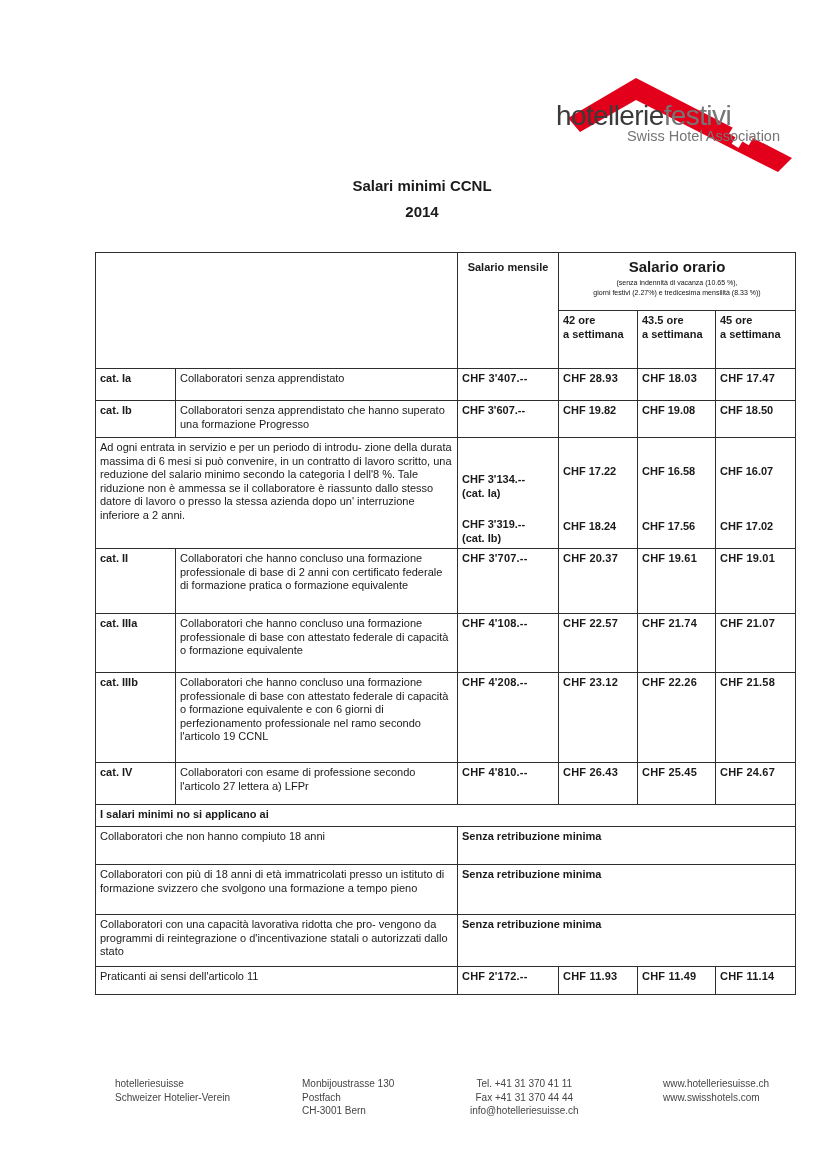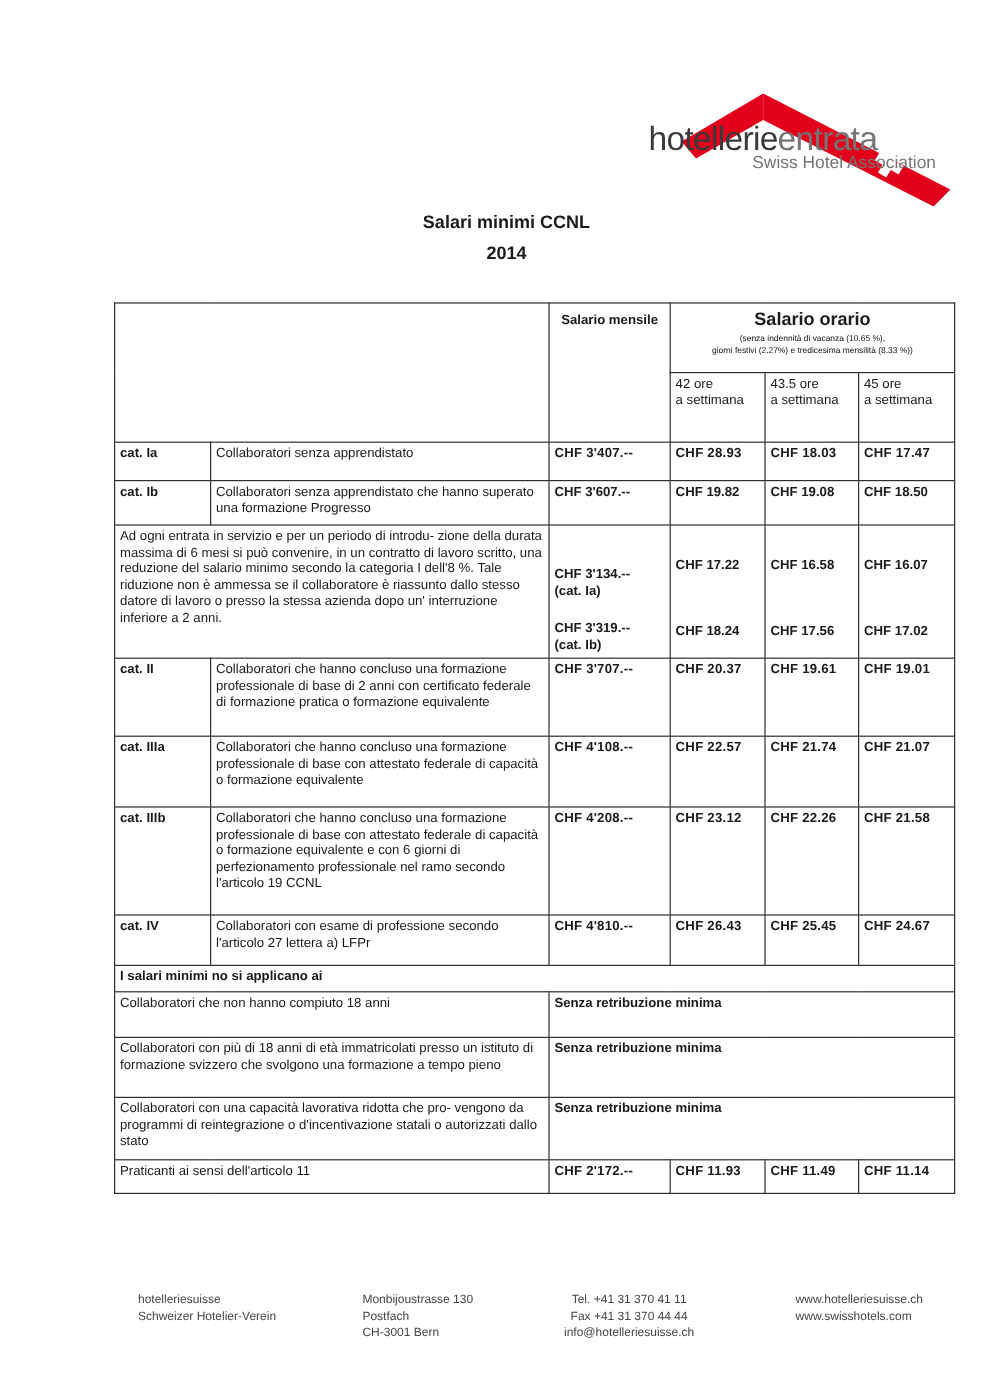--- a/index.html
+++ b/index.html
@@ -31,21 +31,21 @@
     border:1px solid #2e2e2e; padding:3px 4px;
     font-size:11px; line-height:13.5px; vertical-align:top;
   }
   td.center { text-align:center; }
   .bold { font-weight:bold; }
   td.val { font-weight:bold; vertical-align:middle; white-space:nowrap; letter-spacing:0.2px; }
   td.valtop { font-weight:bold; vertical-align:top; white-space:nowrap; }
   .hd-monthly { font-weight:bold; padding-top:8px !important; font-size:11.5px; }
   .hd-hourly-title { font-weight:bold; font-size:15px; padding-top:4px; }
   .hd-note { font-size:7px; line-height:10px; margin-top:4px; color:#111; }
-  .hd-hours { font-weight:normal; font-size:10.5px; line-height:16px; }
+  .hd-hours { font-weight:bold; font-size:10.5px; line-height:16px; }
   .sec-row td { font-weight:bold; font-size:11.5px; vertical-align:middle; }
   .ig { margin:0; }
   .ig-a { margin-top:32px; }
   .ig-b { margin-top:18px; }
   .ih-a { margin-top:24px; font-weight:bold; white-space:nowrap; }
   .ih-b { margin-top:41px; font-weight:bold; white-space:nowrap; }
 
   
   .footer { position:absolute; top:1077px; left:0; width:820px; font-size:10px; line-height:13.5px; color:#454545; }
   .footer .fc { position:absolute; top:0; white-space:nowrap; }
@@ -56,21 +56,21 @@
 
 <div class="logo">
   <svg class="roof-svg" viewBox="0 0 235 100" aria-hidden="true">
     <polygon points="8,46 76,6 76,28 20,60" fill="#e2001a"></polygon>
     <polygon points="76,6 232,86 218,100 76,28" fill="#e2001a"></polygon>
     <g transform="translate(181,64) rotate(31)">
       <rect x="-4" y="-11.5" width="8" height="23" fill="#ffffff"></rect>
       <rect x="-11.5" y="-4" width="23" height="8" fill="#ffffff"></rect>
     </g>
   </svg>
-  <div class="brand"><span class="b1">hotellerie</span><span class="b2">entrata</span></div>
+  <div class="brand"><span class="b1">hotellerie</span><span class="b2">festivi</span></div>
   <div class="tagline">Swiss Hotel Association</div>
 </div>
 
 <div class="doc-title">
   <div class="t1">Salari minimi CCNL</div>
   <div class="t2">2014</div>
 </div>
 
 <table class="salary">
   <colgroup>

